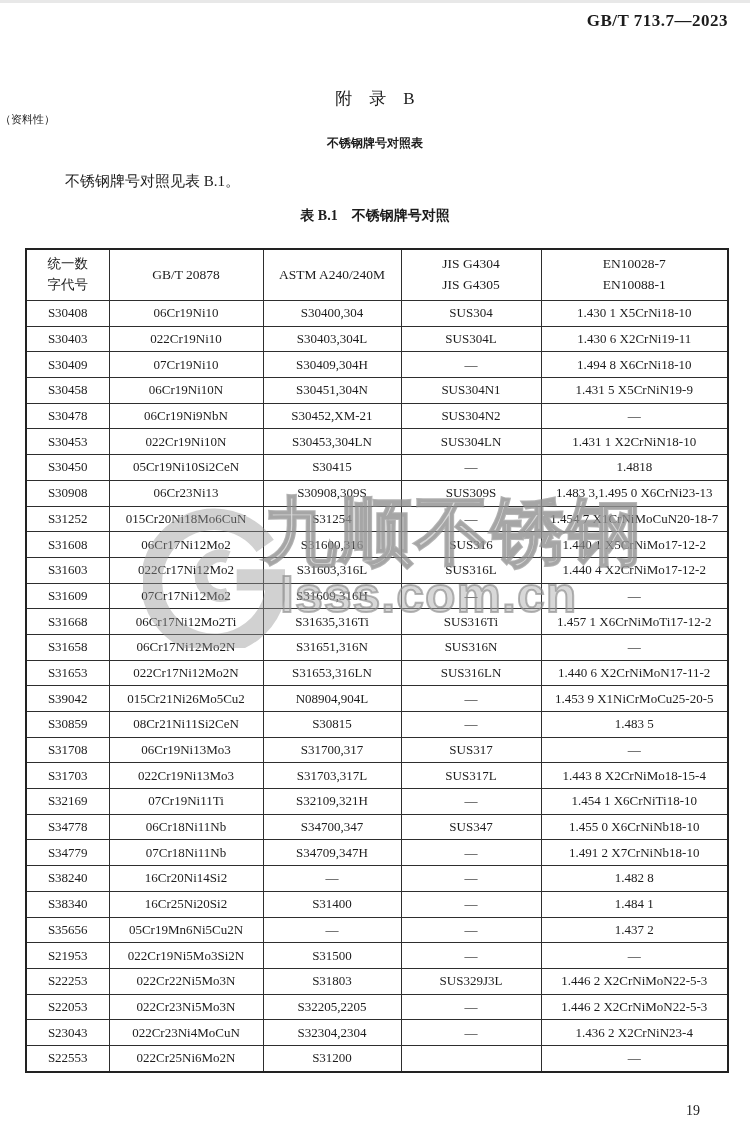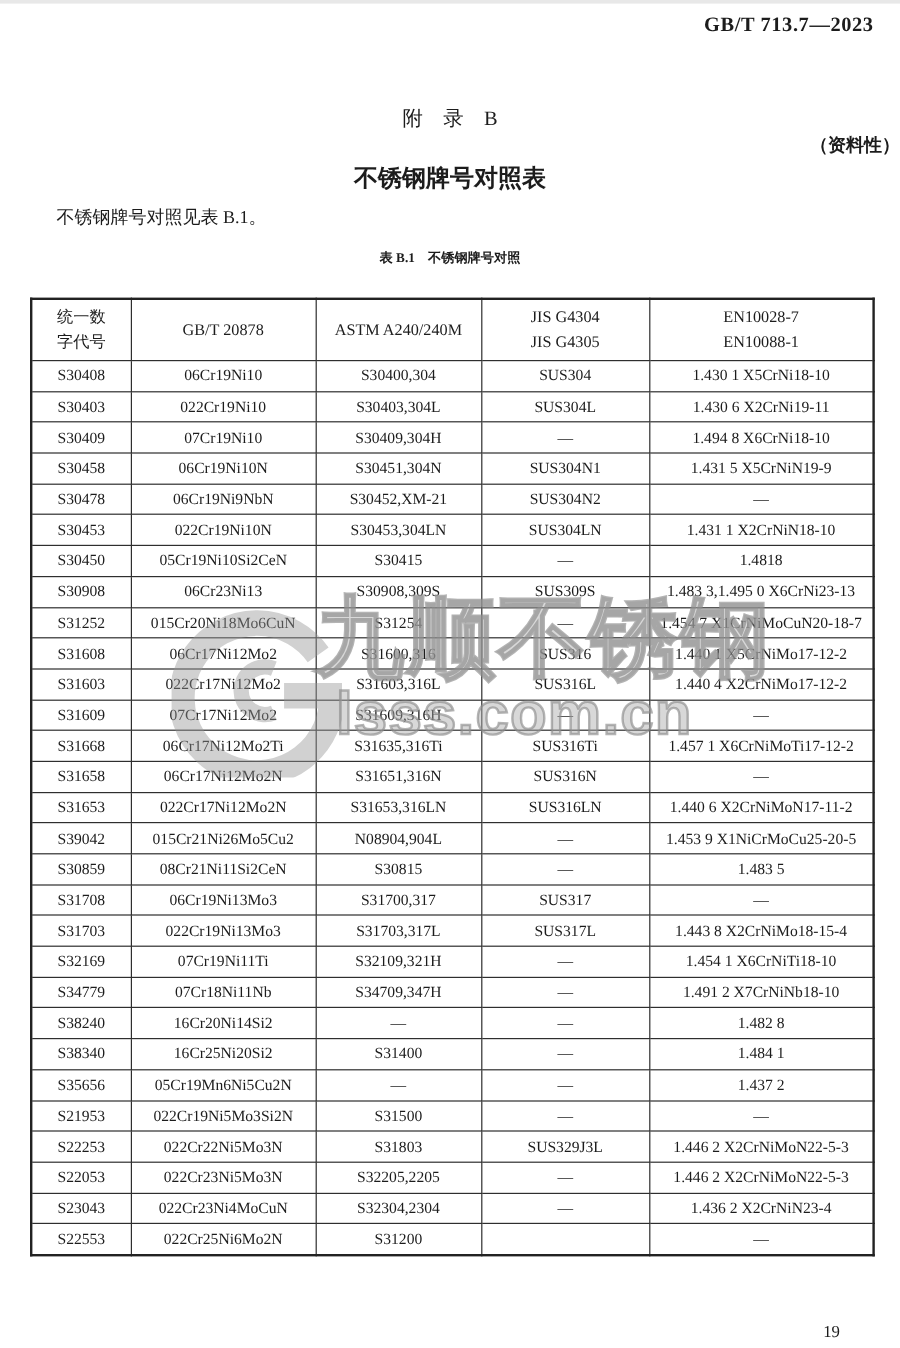--- a/index.html
+++ b/index.html
@@ -11,33 +11,33 @@
   }
   .doc-number{
     position:absolute; top:8px; right:22px;
     font-weight:bold; font-size:17px; letter-spacing:.5px;
   }
   .appendix-title{
     position:absolute; top:84px; left:0; width:100%; text-align:center;
     font-weight:normal; font-size:17px;
   }
   .appendix-subtitle{
-    position:absolute; top:109px; left:0; width:100%; text-align:right;
-    font-weight:bold; font-size:15px;
+    position:absolute; top:109px; left:0; width:100%; text-align:left;
+    font-weight:normal; font-size:11px;
   }
   .appendix-heading{
     position:absolute; top:132px; left:0; width:100%; text-align:center;
-    font-weight:bold; font-size:20px;
+    font-weight:bold; font-size:12px;
   }
   .intro{
-    position:absolute; top:169px; left:47px; font-size:15px;
+    position:absolute; top:169px; left:65px; font-size:15px;
   }
   .caption{
     position:absolute; top:204px; left:0; width:100%; text-align:center;
-    font-weight:bold; font-size:11px;
+    font-weight:bold; font-size:14px;
   }
   .table-wrap{
     position:absolute; left:25px; top:245px; width:702px;
   }
   table{
     border-collapse:collapse; table-layout:fixed; width:702px;
     border:2px solid #222;
   }
   col.c1{width:83px;} col.c2{width:154px;} col.c3{width:138px;}
   col.c4{width:140px;} col.c5{width:187px;}
@@ -259,20 +259,27 @@
             <td>1.443 8 X2CrNiMo18-15-4</td>
           </tr>
           <tr>
             <td>S32169</td>
             <td>07Cr19Ni11Ti</td>
             <td>S32109,321H</td>
             <td>—</td>
             <td>1.454 1 X6CrNiTi18-10</td>
           </tr>
           <tr>
+            <td>S34778</td>
+            <td>06Cr18Ni11Nb</td>
+            <td>S34700,347</td>
+            <td>SUS347</td>
+            <td>1.455 0 X6CrNiNb18-10</td>
+          </tr>
+          <tr>
             <td>S34779</td>
             <td>07Cr18Ni11Nb</td>
             <td>S34709,347H</td>
             <td>—</td>
             <td>1.491 2 X7CrNiNb18-10</td>
           </tr>
           <tr>
             <td>S38240</td>
             <td>16Cr20Ni14Si2</td>
             <td>—</td>

